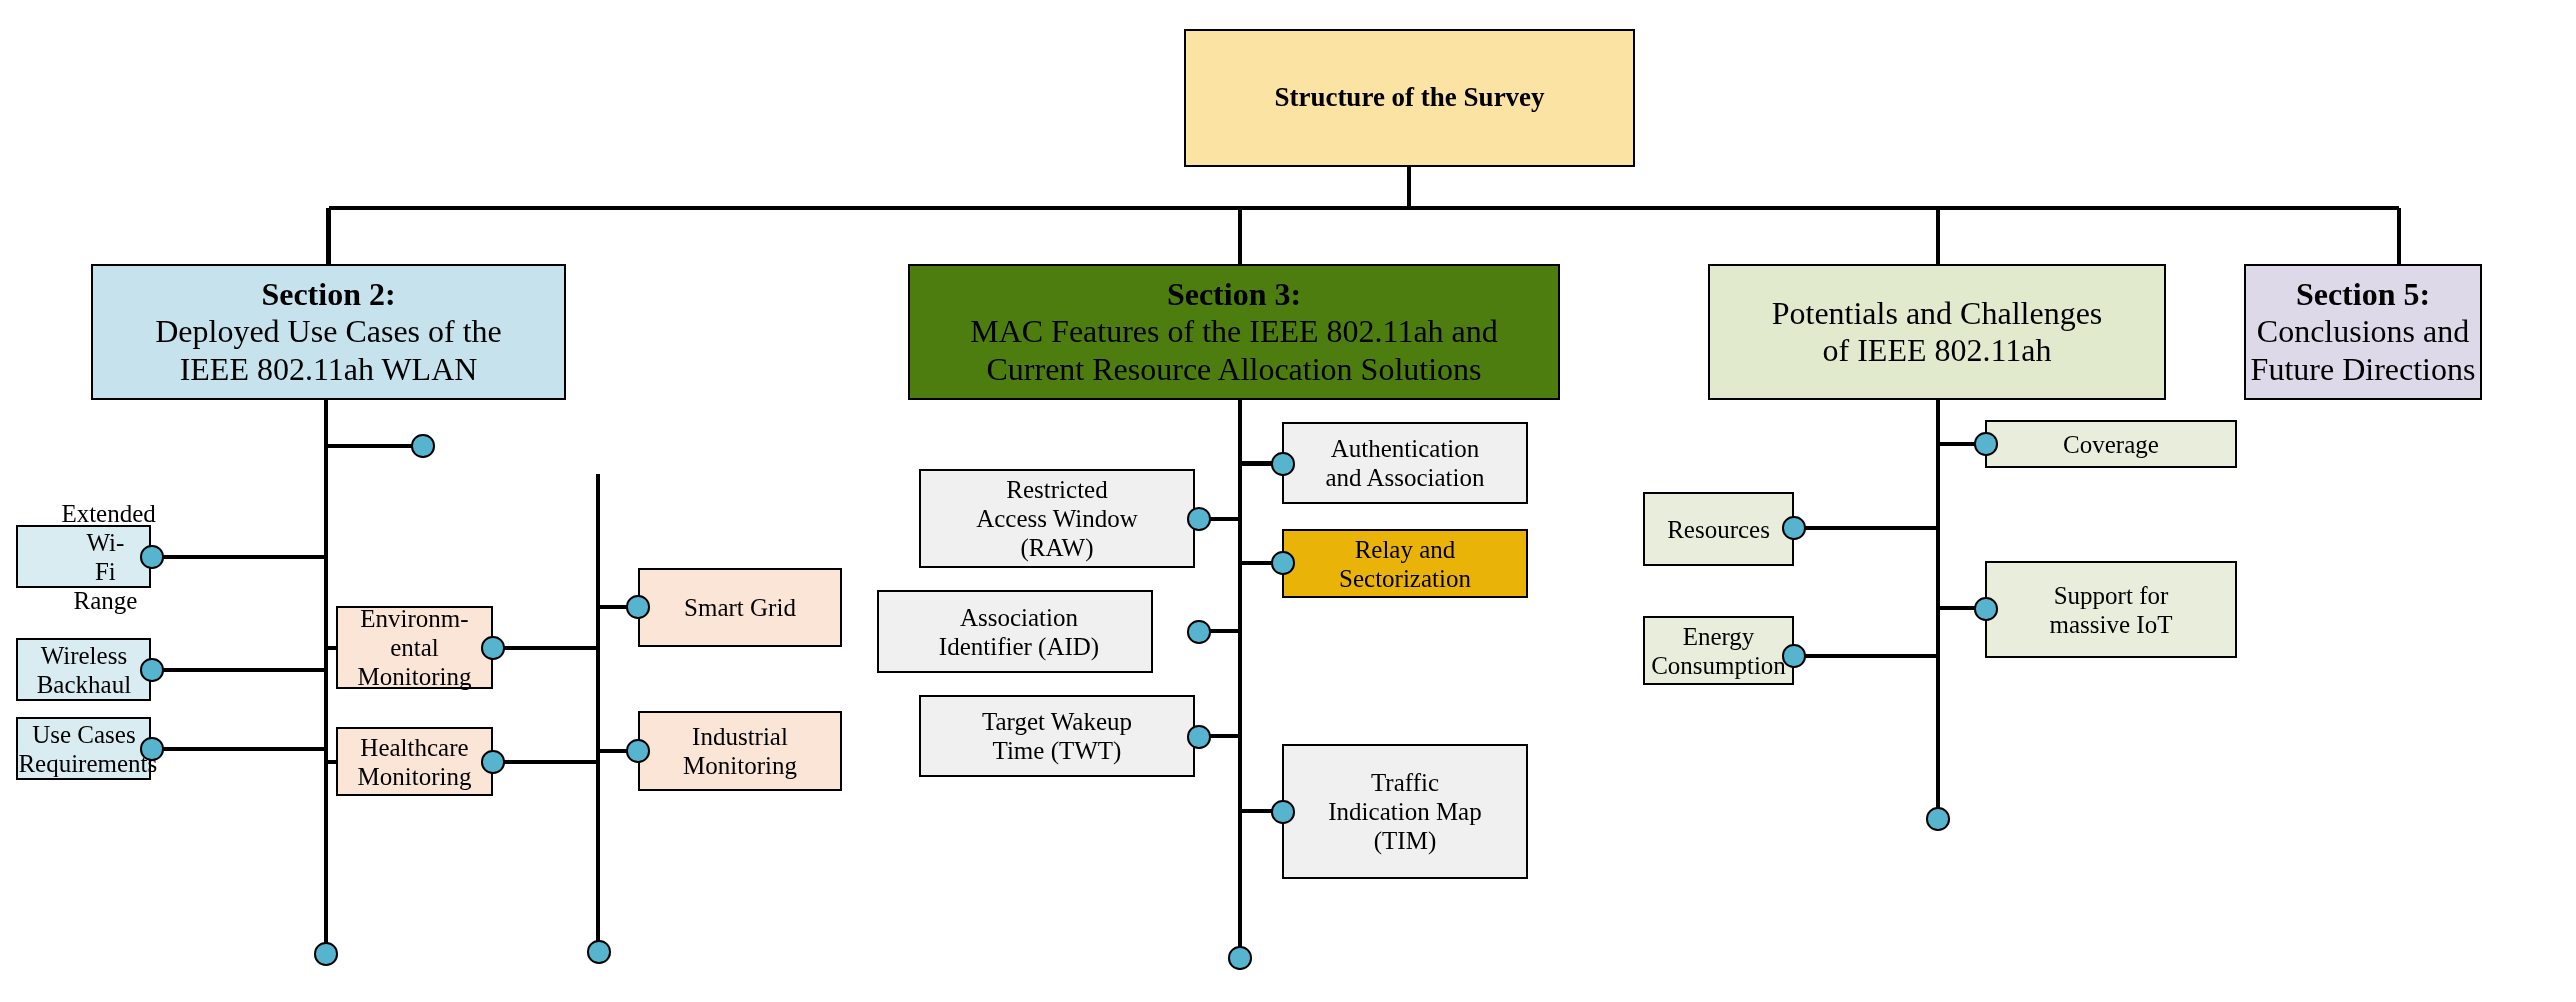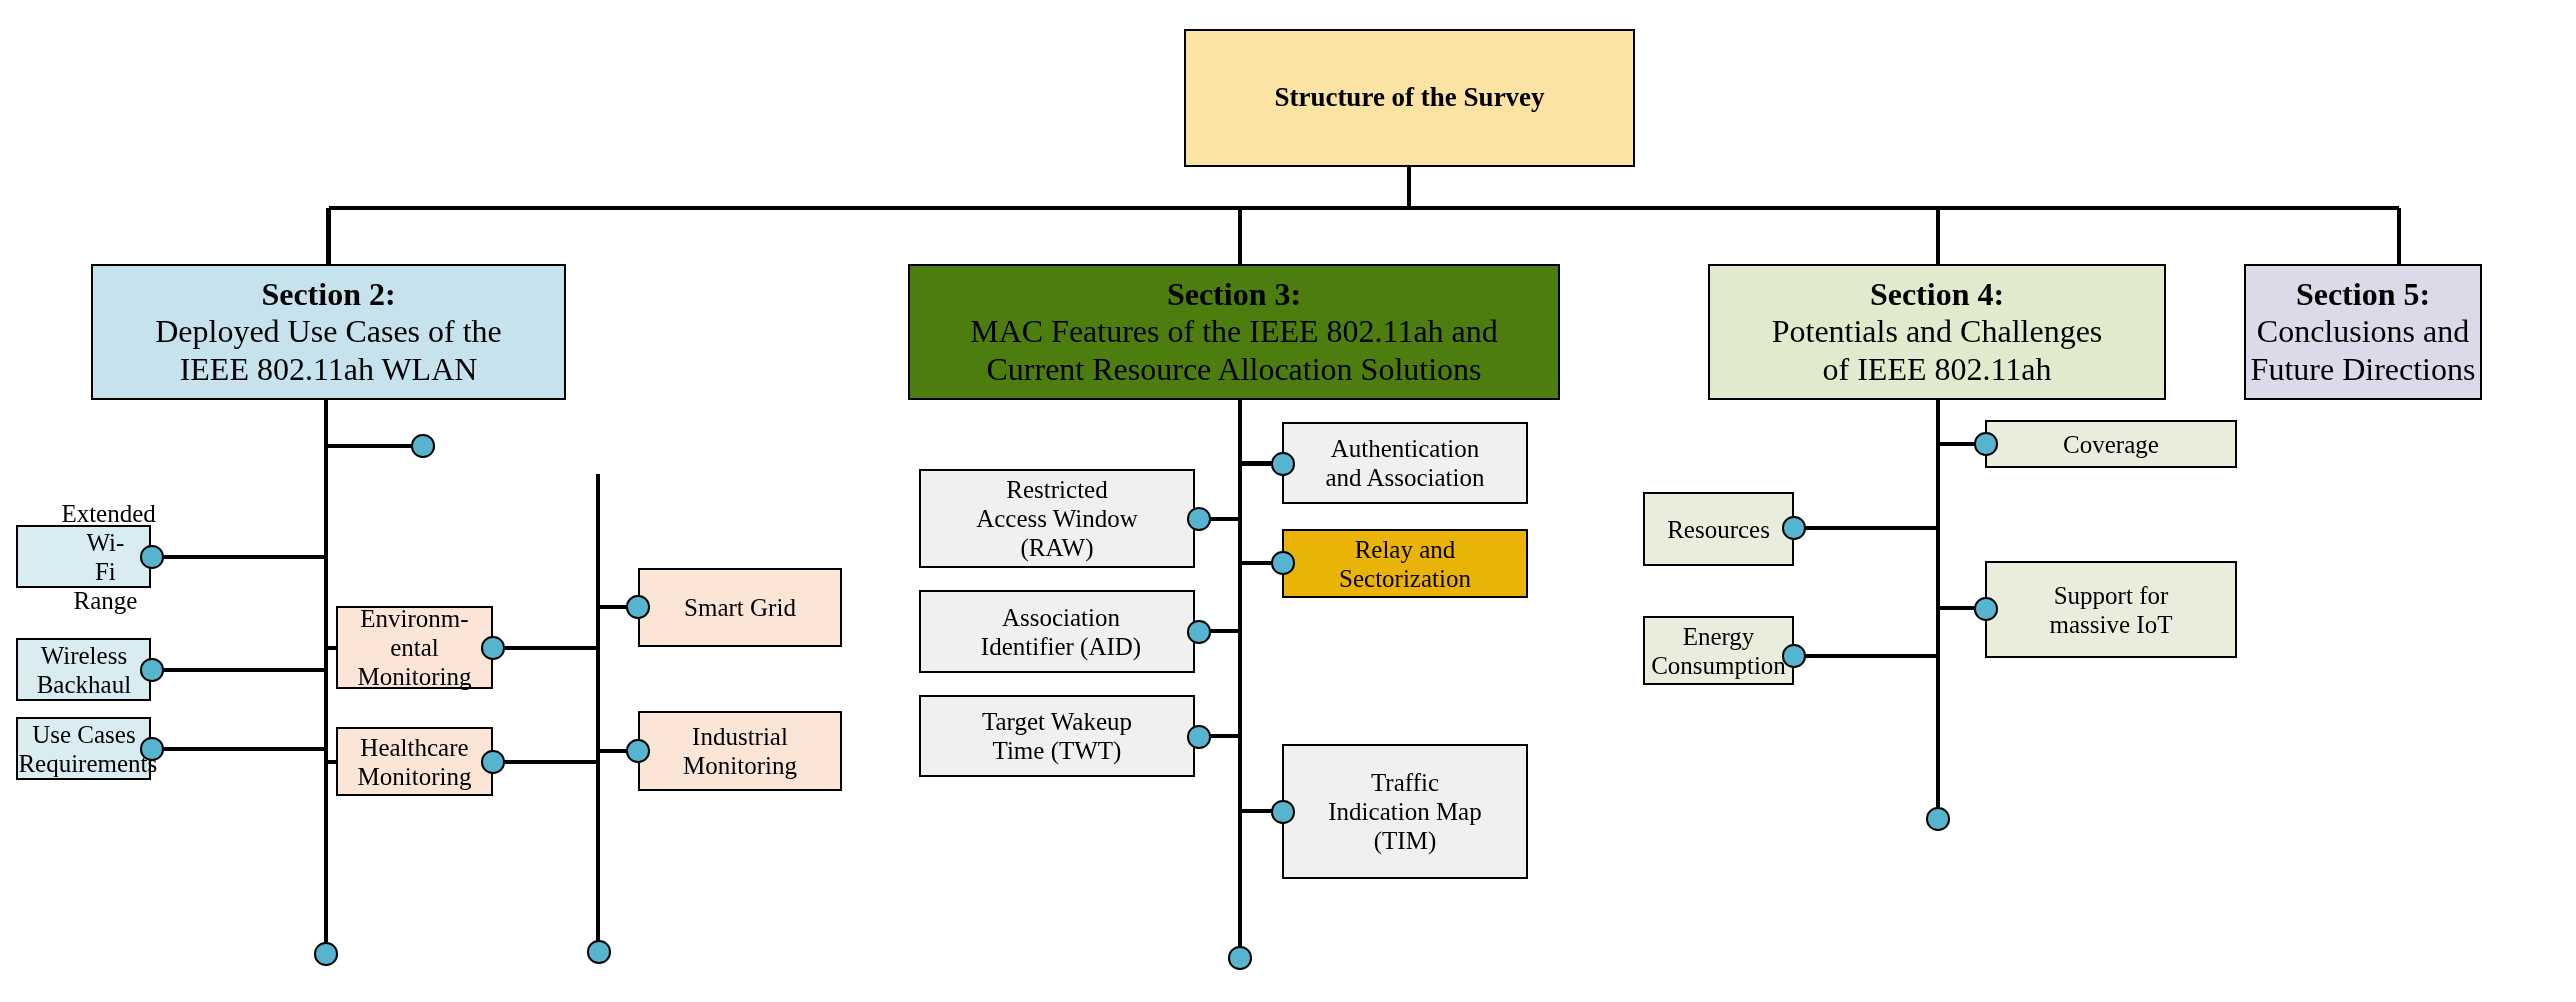--- a/index.html
+++ b/index.html
@@ -140,21 +140,21 @@
   </div>
 
   <div class="node leaf" style="left:919px;top:469px;width:276px;height:99px;background:#f0f0f0;">
     <span class="txt">
       <span>Restricted</span><br>
       <span>Access Window</span><br>
       <span>(RAW)</span>
     </span>
   </div>
 
-  <div class="node leaf" style="left:919px;top:590px;width:276px;height:83px;background:#f0f0f0;padding-left:8px;">
+  <div class="node leaf" style="left:877px;top:590px;width:276px;height:83px;background:#f0f0f0;padding-left:8px;">
     <span class="txt">
       <span>Association</span><br>
       <span>Identifier (AID)</span>
     </span>
   </div>
 
   <div class="node leaf" style="left:919px;top:695px;width:276px;height:82px;background:#f0f0f0;">
     <span class="txt">
       <span>Target Wakeup</span><br>
       <span>Time (TWT)</span>
@@ -178,21 +178,20 @@
   <div class="node leaf" style="left:1282px;top:744px;width:246px;height:135px;background:#f0f0f0;">
     <span class="txt">
       <span>Traffic</span><br>
       <span>Indication Map</span><br>
       <span>(TIM)</span>
     </span>
   </div>
 
   <div class="node section" style="left:1708px;top:264px;width:458px;height:136px;background:#e1eacd;">
     <span class="txt">
-      <span class="hd">Section 4:</span>
       <span>Potentials and Challenges</span><br>
       <span>of IEEE 802.11ah</span>
     </span>
   </div>
 
   <div class="node leaf" style="left:1643px;top:492px;width:151px;height:74px;background:#e8eedb;">
     <span class="txt">Resources</span>
   </div>
 
   <div class="node leaf" style="left:1643px;top:616px;width:151px;height:69px;background:#e8eedb;">

